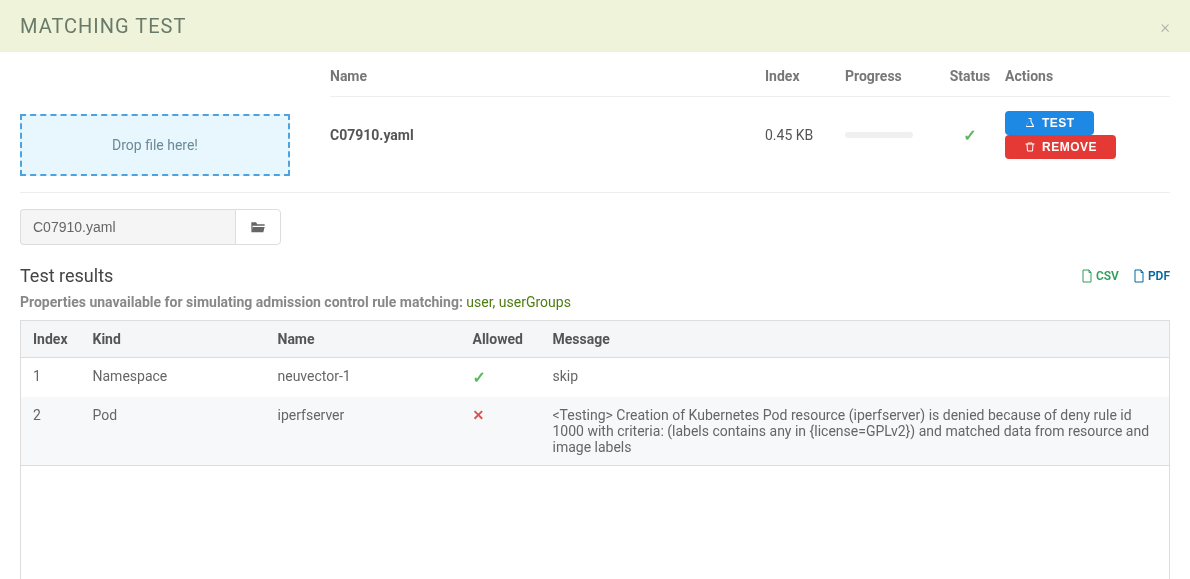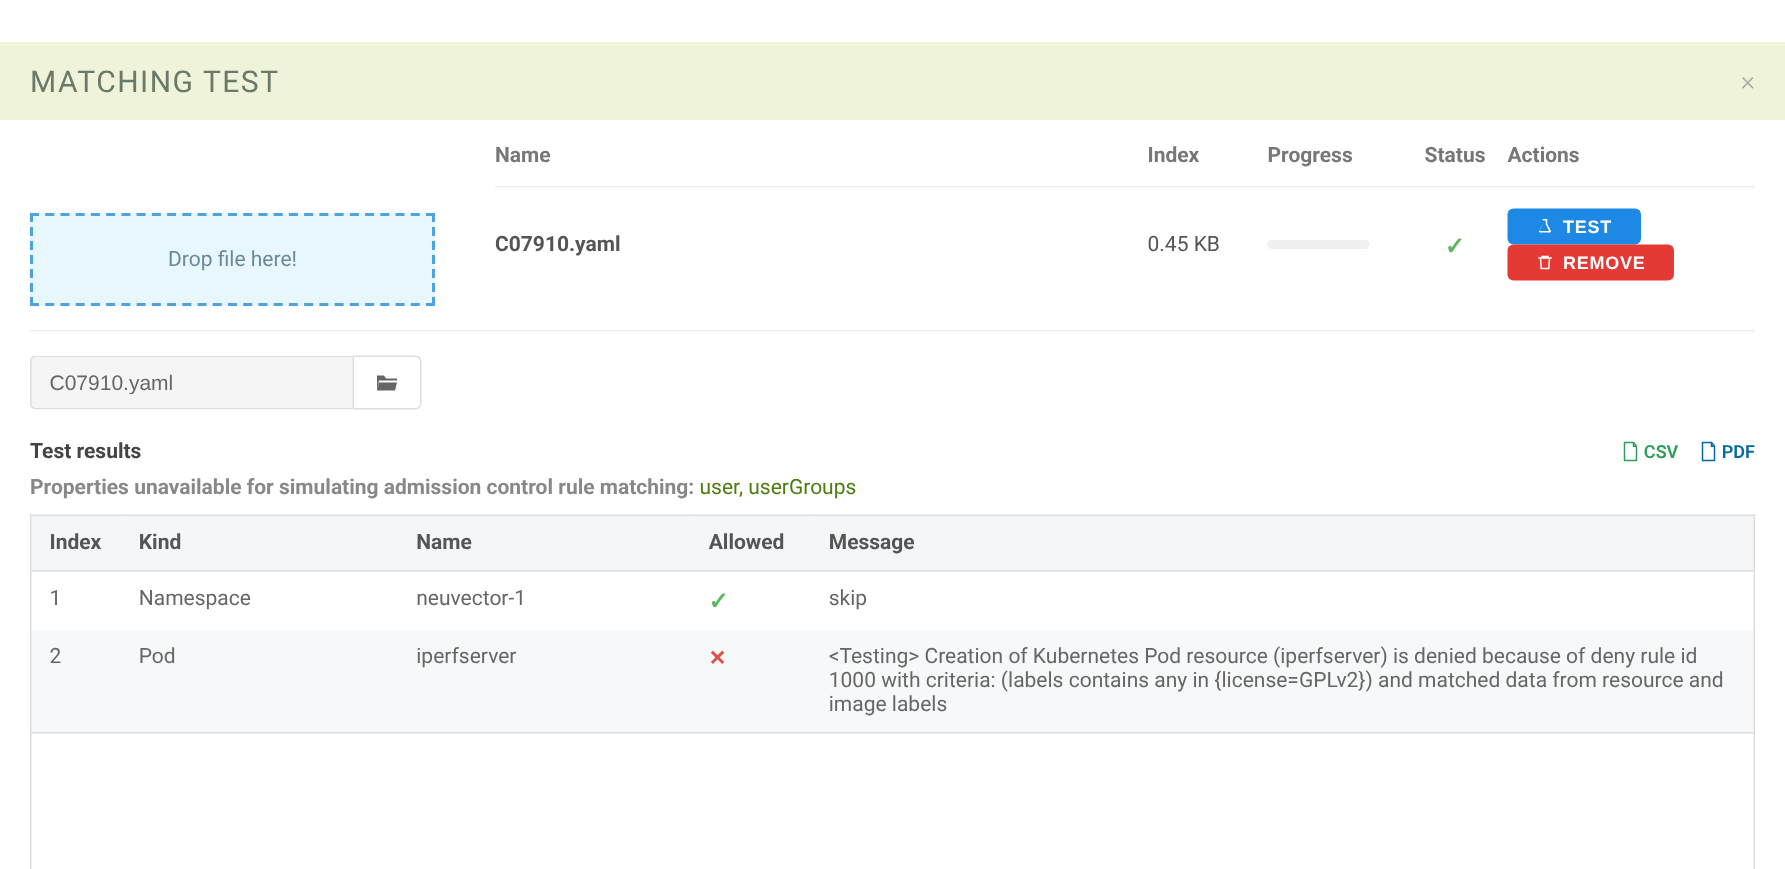--- a/index.html
+++ b/index.html
@@ -16,21 +16,20 @@
     .modal {
       width: 1190px;
       background: #fff;
     }
     .modal-header {
       background: #eef3d9;
       padding: 14px 20px;
       display: flex;
       justify-content: space-between;
       align-items: center;
-      margin-top: 28px;
     }
     .modal-title {
       font-size: 20px;
       font-weight: 400;
       color: #6a7a6a;
       letter-spacing: 1px;
     }
     .close-x {
       color: #aaa;
       font-size: 18px;
@@ -156,22 +155,22 @@
       cursor: pointer;
       color: #666;
     }
     .results-header {
       display: flex;
       justify-content: space-between;
       align-items: center;
       margin-bottom: 8px;
     }
     .results-title {
-      font-weight: 700;
-      font-size: 14px;
+      font-weight: 400;
+      font-size: 18px;
       color: #444;
       text-align: right;
     }
     .export-links {
       display: flex;
       gap: 14px;
     }
     .export-link {
       font-size: 12px;
       font-weight: 600;

